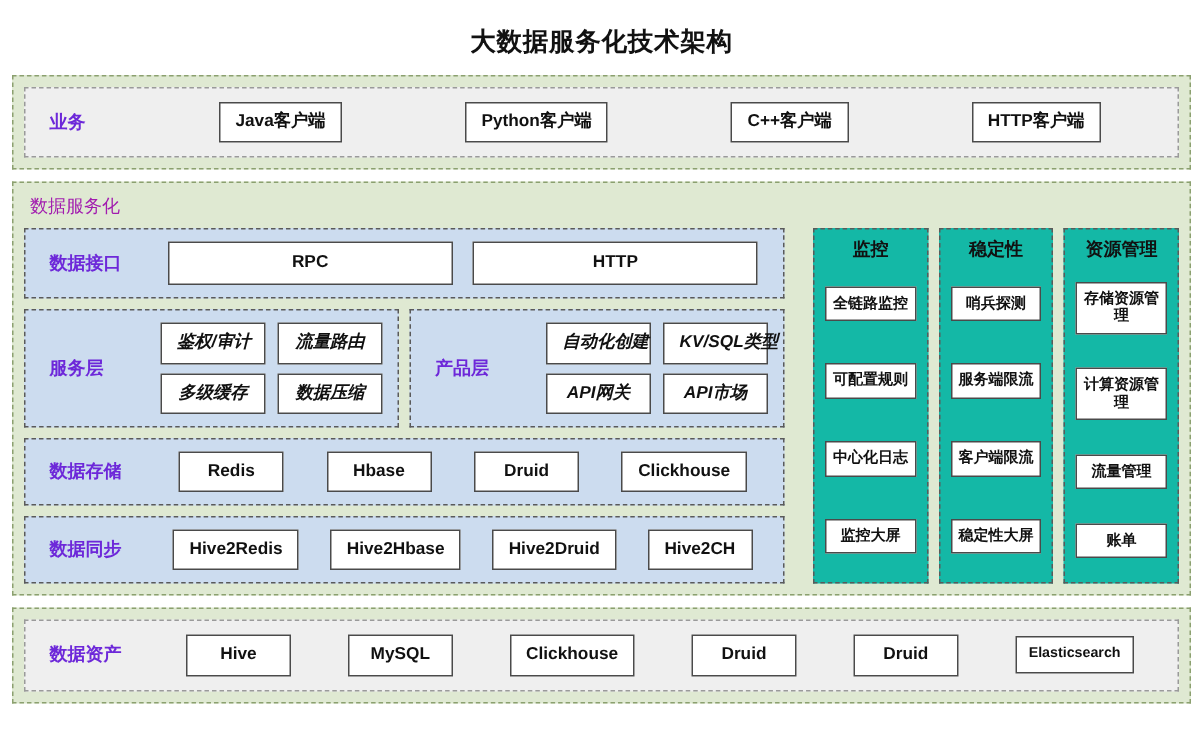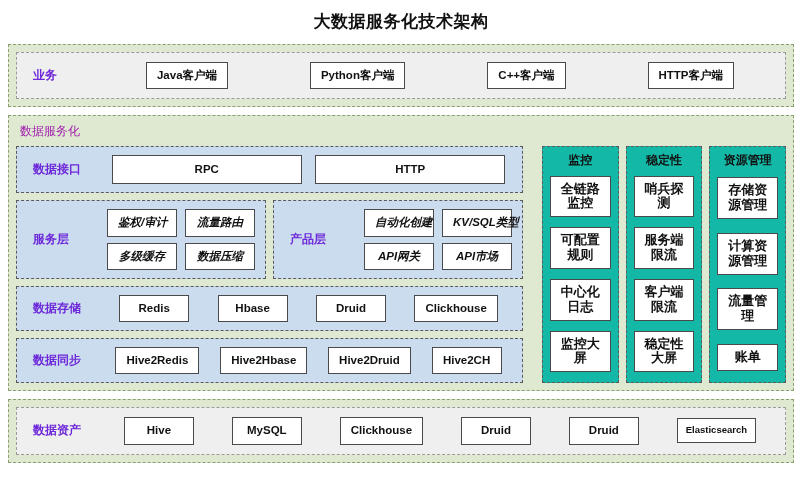--- a/index.html
+++ b/index.html
@@ -3,21 +3,21 @@
 <meta charset="utf-8">
 <style>
   * { box-sizing: border-box; margin: 0; padding: 0; }
   html, body {
     width: 802px; height: 500px;
     background: #ffffff;
     font-family: "Liberation Sans", "DejaVu Sans", sans-serif;
     color: #1a1a1a;
     overflow: hidden;
   }
-  .page { width: 802px; height: 500px; position: relative; padding: 0 8px; }
+  .page { width: 802px; height: 500px; position: relative; padding: 6px 8px; }
 
   .title {
     text-align: center;
     font-size: 17px;
     font-weight: bold;
     letter-spacing: 0.5px;
     padding-top: 10px;
     padding-bottom: 11px;
     color: #111;
   }
@@ -124,21 +124,21 @@
     width: 100%;
     display: flex;
     flex-direction: column;
     justify-content: space-around;
     align-items: center;
     gap: 6px;
   }
   .col-items .chip {
     width: 100%;
     min-width: 0;
-    font-size: 13px;
+    font-size: 10px;
     padding: 5px 4px;
     white-space: normal;
   }
 </style>
 </head>
 <body>
 
 <div class="page">
 
   <div class="title">大数据服务化技术架构</div>

